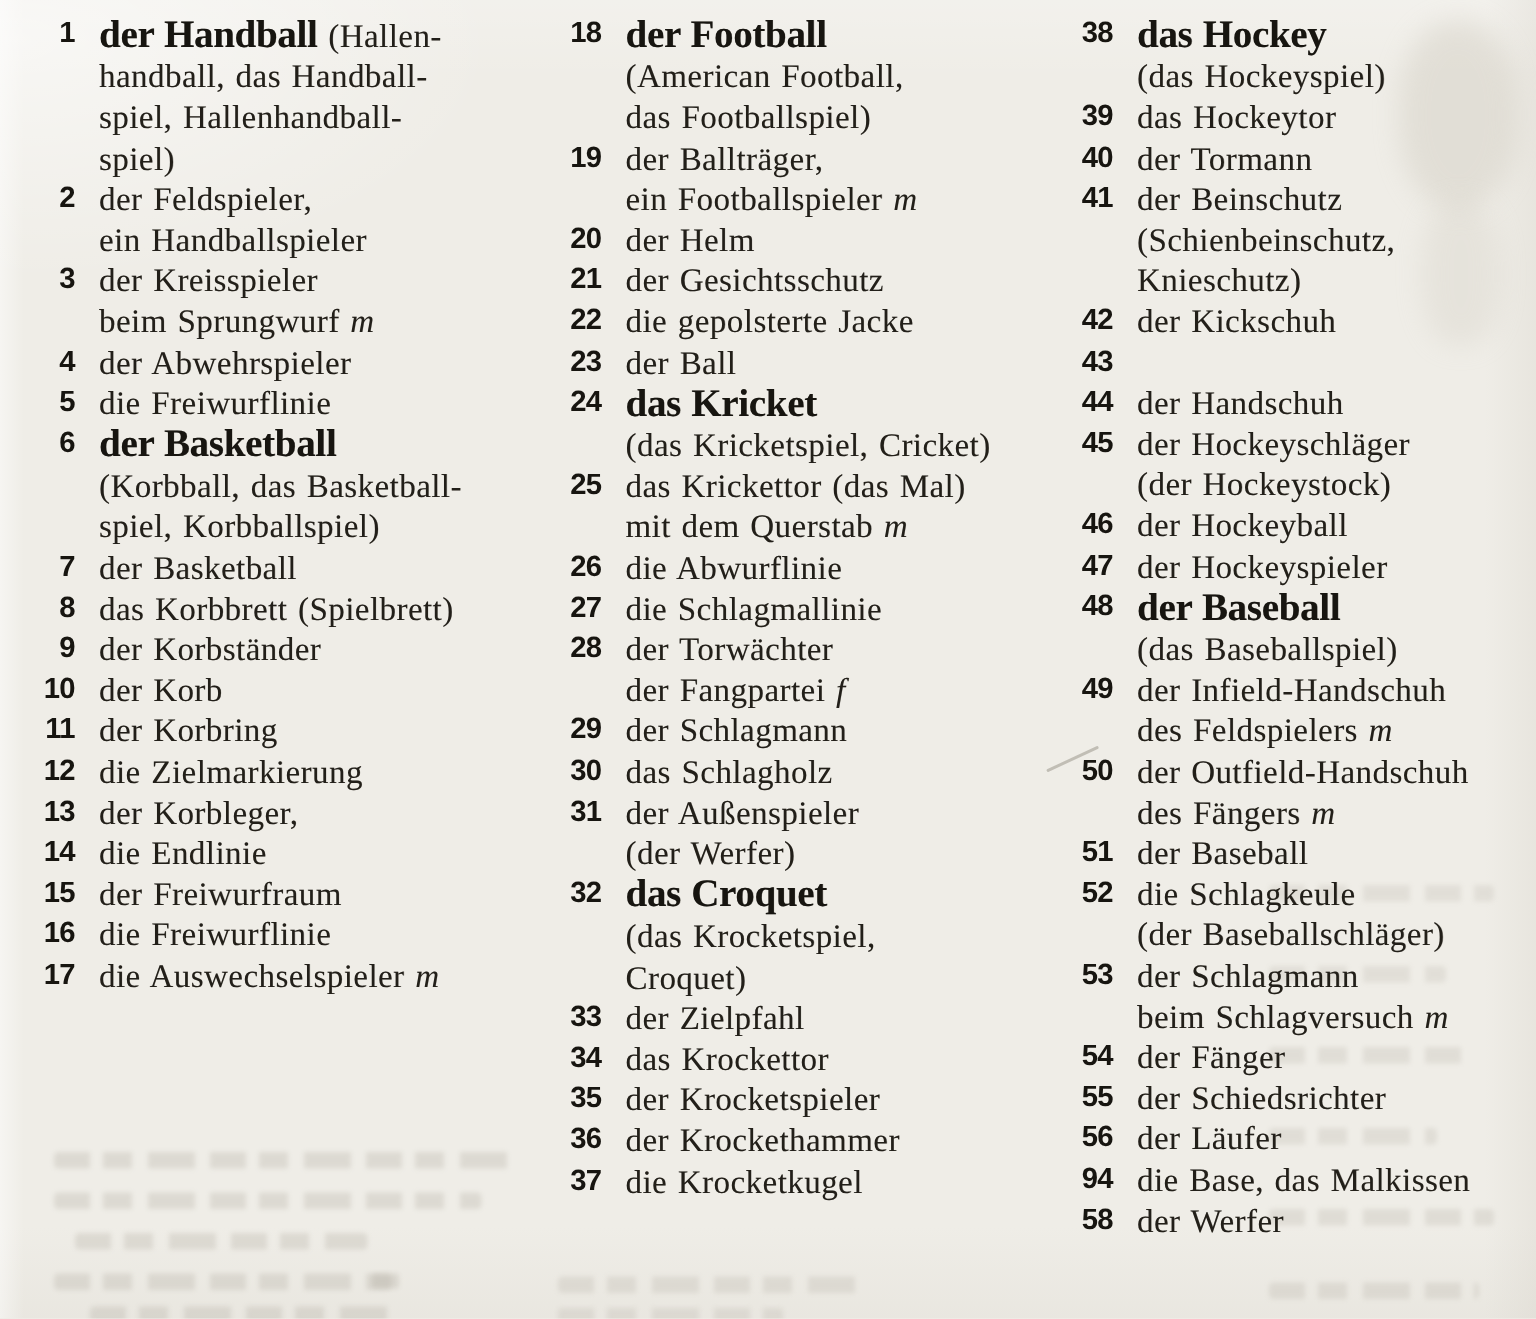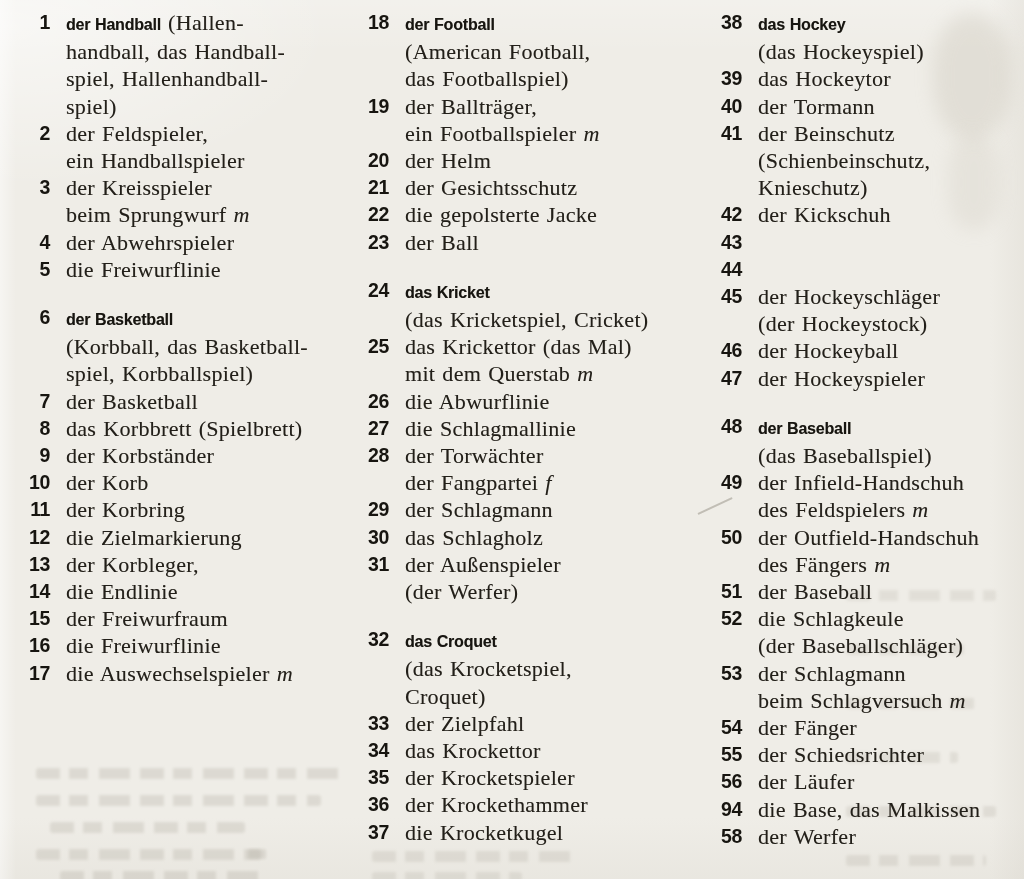--- a/index.html
+++ b/index.html
@@ -29,39 +29,39 @@
       #b3aea3 63px, #b3aea3 94px, transparent 94px, transparent 104px);
     filter:blur(1.8px); opacity:.30;
   }
   .ghost-num { position:absolute; height:10px; background:#b3aea3; filter:blur(1.8px); opacity:.32; border-radius:2px; }
   .ghost-blob { position:absolute; background:#ccc7bb; filter:blur(9px); }
   .scratch { position:absolute; left:696px; top:505px; width:38px; height:1.6px;
     background:#b2aea4; transform:rotate(-25deg); opacity:.75; border-radius:1px; }
 
   .col { position:absolute; top:9px; }
   .col-0 { left:20px;  width:350px; }
-  .col-1 { left:359px; width:340px; }
+  .col-1 { left:371px; width:340px; }
   .col-2 { left:712px; width:312px; }
-  .section + .section { margin-top:21px; }
+  .section + .section { }
 
   .entry { display:flex; align-items:flex-start; }
   .num {
     flex:0 0 30px; text-align:right; margin-right:16px;
     font-family:"Liberation Sans", sans-serif; font-weight:700;
     font-size:19.5px; line-height:27.2px; color:#171510; letter-spacing:-0.4px;
   }
   .body { flex:1; min-width:0; }
   .line {
     font-size:22px; line-height:27.2px; white-space:nowrap;
     letter-spacing:0.3px; word-spacing:1.3px;
     text-shadow:0.2px 0.2px 0.3px rgba(45,40,32,.35);
   }
   .seg-b {
-    font-family:Liberation Sans, sans-serif; font-weight:700;
-    font-size:16px; color:#171510; letter-spacing:-0.2px; word-spacing:0.5px;
+    font-family:Liberation Serif, serif; font-weight:700;
+    font-size:26px; color:#171510; letter-spacing:-0.2px; word-spacing:0.5px;
     text-shadow:0.2px 0.2px 0.2px rgba(25,22,16,.4);
   }
   .seg-i { font-style:italic; }
 </style>
 </head>
 <body style="background: rgb(239, 237, 231);">
 
 <div class="page">
 
   <div class="ghost-blob" style="left:933px; top:14px; width:78px; height:125px; opacity:.38; border-radius:45%;"></div>
@@ -371,20 +371,23 @@
           <span class="num">42</span>
           <div class="body">
             <div class="line"><span class="seg-n">der Kickschuh</span></div>
           </div>
         </div>
         <div class="entry">
           <span class="num">43</span>
         </div>
         <div class="entry">
           <span class="num">44</span>
+          <div class="body">
+            <div class="line"><span class="seg-n">der Handschuh</span></div>
+          </div>
         </div>
         <div class="entry">
           <span class="num">45</span>
           <div class="body">
             <div class="line"><span class="seg-n">der Hockeyschläger</span></div>
             <div class="line"><span class="seg-n">(der Hockeystock)</span></div>
           </div>
         </div>
         <div class="entry">
           <span class="num">46</span>

